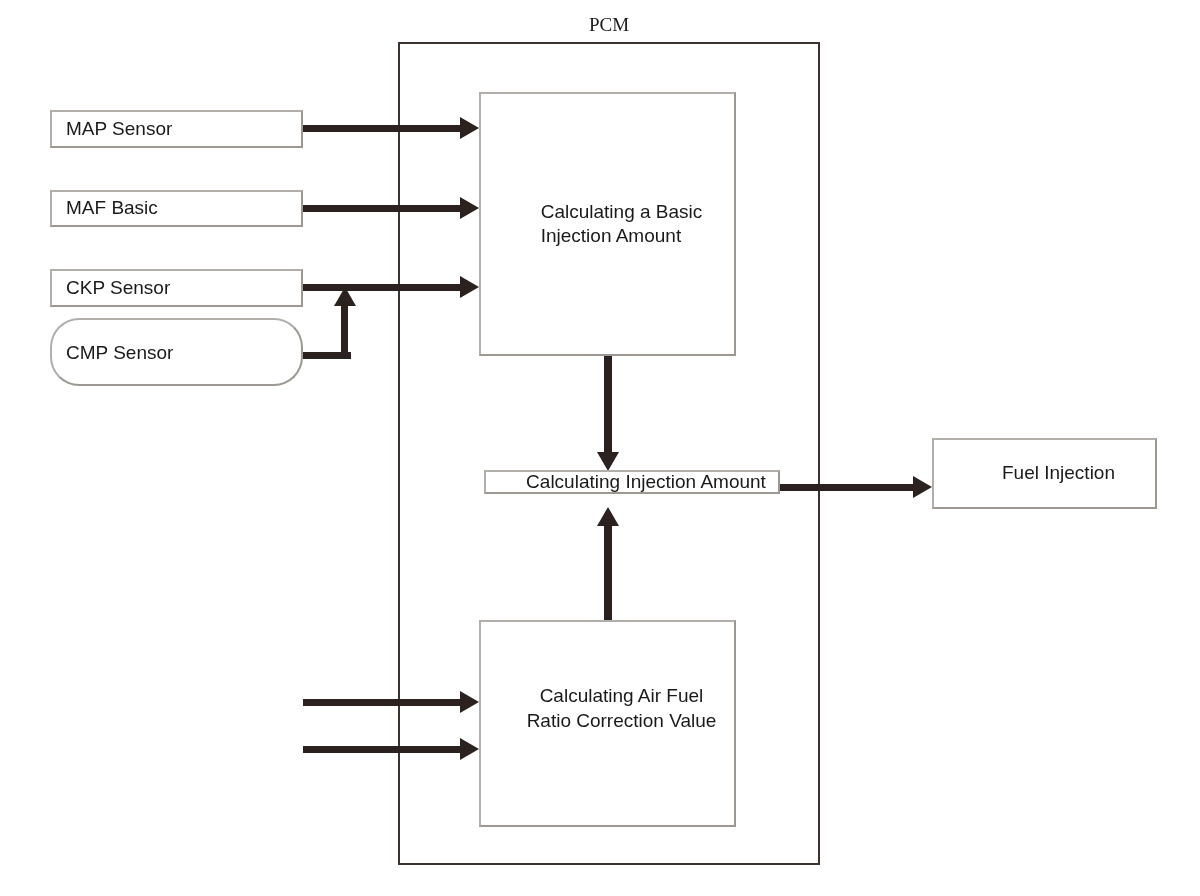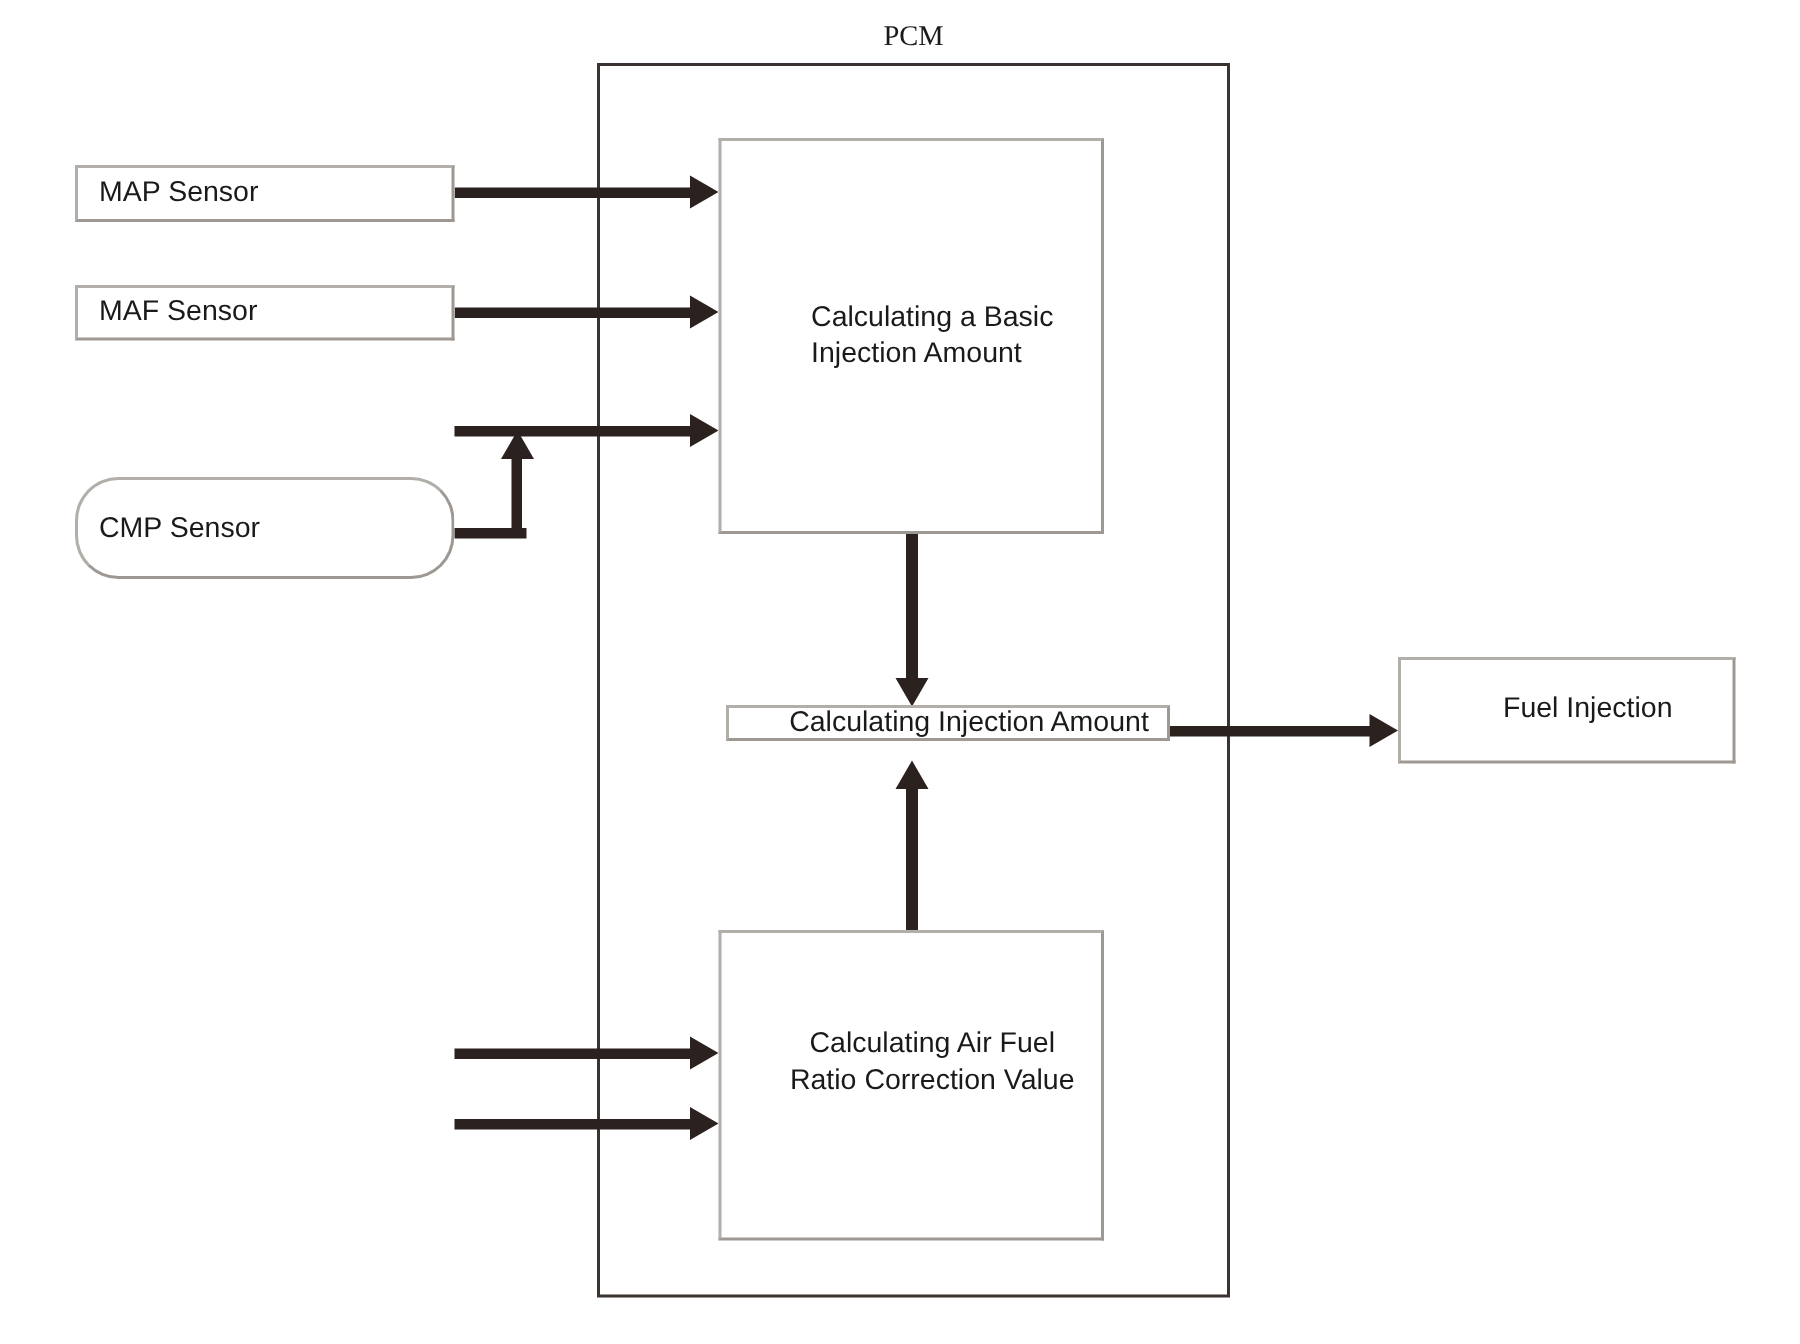--- a/index.html
+++ b/index.html
@@ -110,23 +110,26 @@
 
   <div id="pcm-title" style="left:398px; top:14px; width:422px; text-align:center;">PCM</div>
 
   <div id="pcm-container" style="left:398px; top:42px; width:422px; height:823px;"></div>
 
   <div class="box left-label" style="left:50px; top:110px; width:253px; height:38px;">
     <span class="txt">MAP Sensor</span>
   </div>
 
   <div class="box left-label" style="left:50px; top:190px; width:253px; height:37px;">
-    <span class="txt">MAF Sensor</span>
+    <span class="txt">MAF Basic</span>
   </div>
 
+  <div class="box left-label" style="left:50px; top:269px; width:253px; height:38px;">
+    <span class="txt">CKP Sensor</span>
+  </div>
 
   <div class="box left-label top-label" style="left:50px; top:318px; width:253px; height:68px;">
     <span class="txt" style="margin-top:12px;">CMP Sensor</span>
   </div>
 
 
 
   <div class="box centered" style="left:479px; top:92px; width:257px; height:264px;">
     <span class="txt" style="text-align:left;">Calculating a Basic
 Injection Amount</span>

